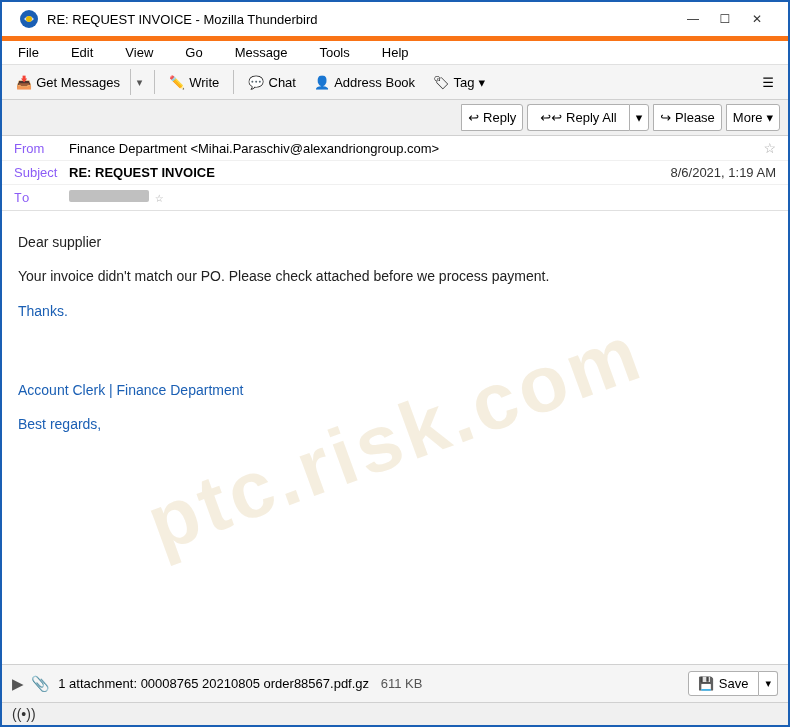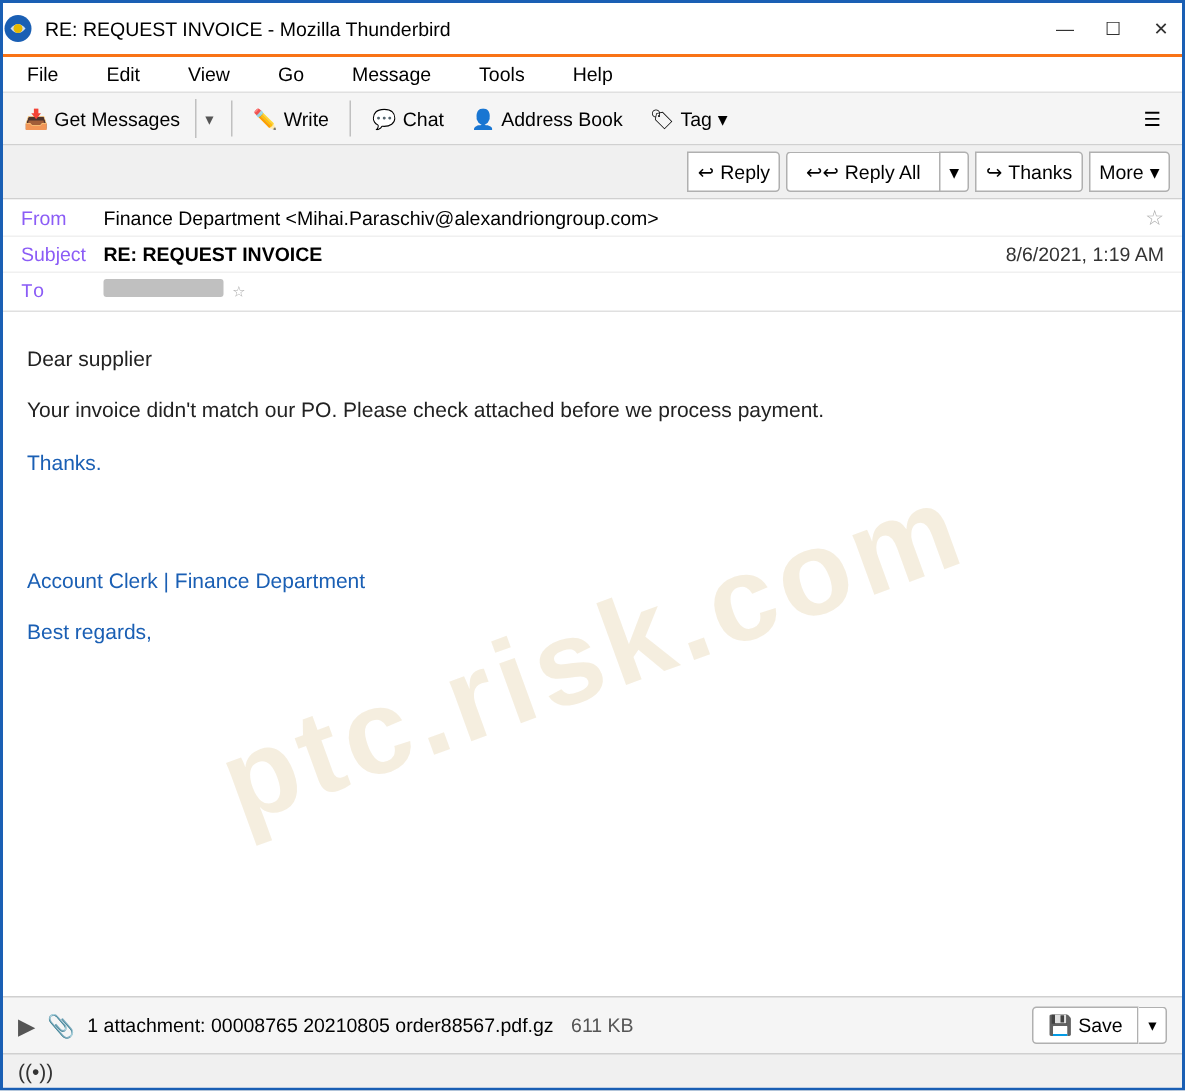--- a/index.html
+++ b/index.html
@@ -19,22 +19,22 @@
       background: #fff;
       display: flex;
       flex-direction: column;
       box-shadow: 0 4px 20px rgba(0,0,0,0.3);
     }
     
     .titlebar {
       background: #ffffff;
       display: flex;
       align-items: center;
-      padding: 6px 0;
-      border-bottom: 2px solid #f97316;
+      padding: 6px 17px;
+      border-bottom: 5px solid #f97316;
       user-select: none;
     }
     .titlebar-logo {
       width: 20px;
       height: 20px;
       margin-right: 8px;
       flex-shrink: 0;
     }
     .titlebar-title {
       flex: 1;
@@ -376,21 +376,21 @@
       <button class="action-btn">
         <span>↩↩</span>
         <span>Reply All</span>
       </button>
       <button class="action-btn">▾</button>
     </div>
 
     <div class="action-btn-group">
       <button class="action-btn">
         <span>↪</span>
-        <span>Thanks</span>
+        <span>Please</span>
       </button>
     </div>
 
     <div class="action-btn-group">
       <button class="action-btn">
         <span>More</span>
         <span>▾</span>
       </button>
     </div>
   </div>

